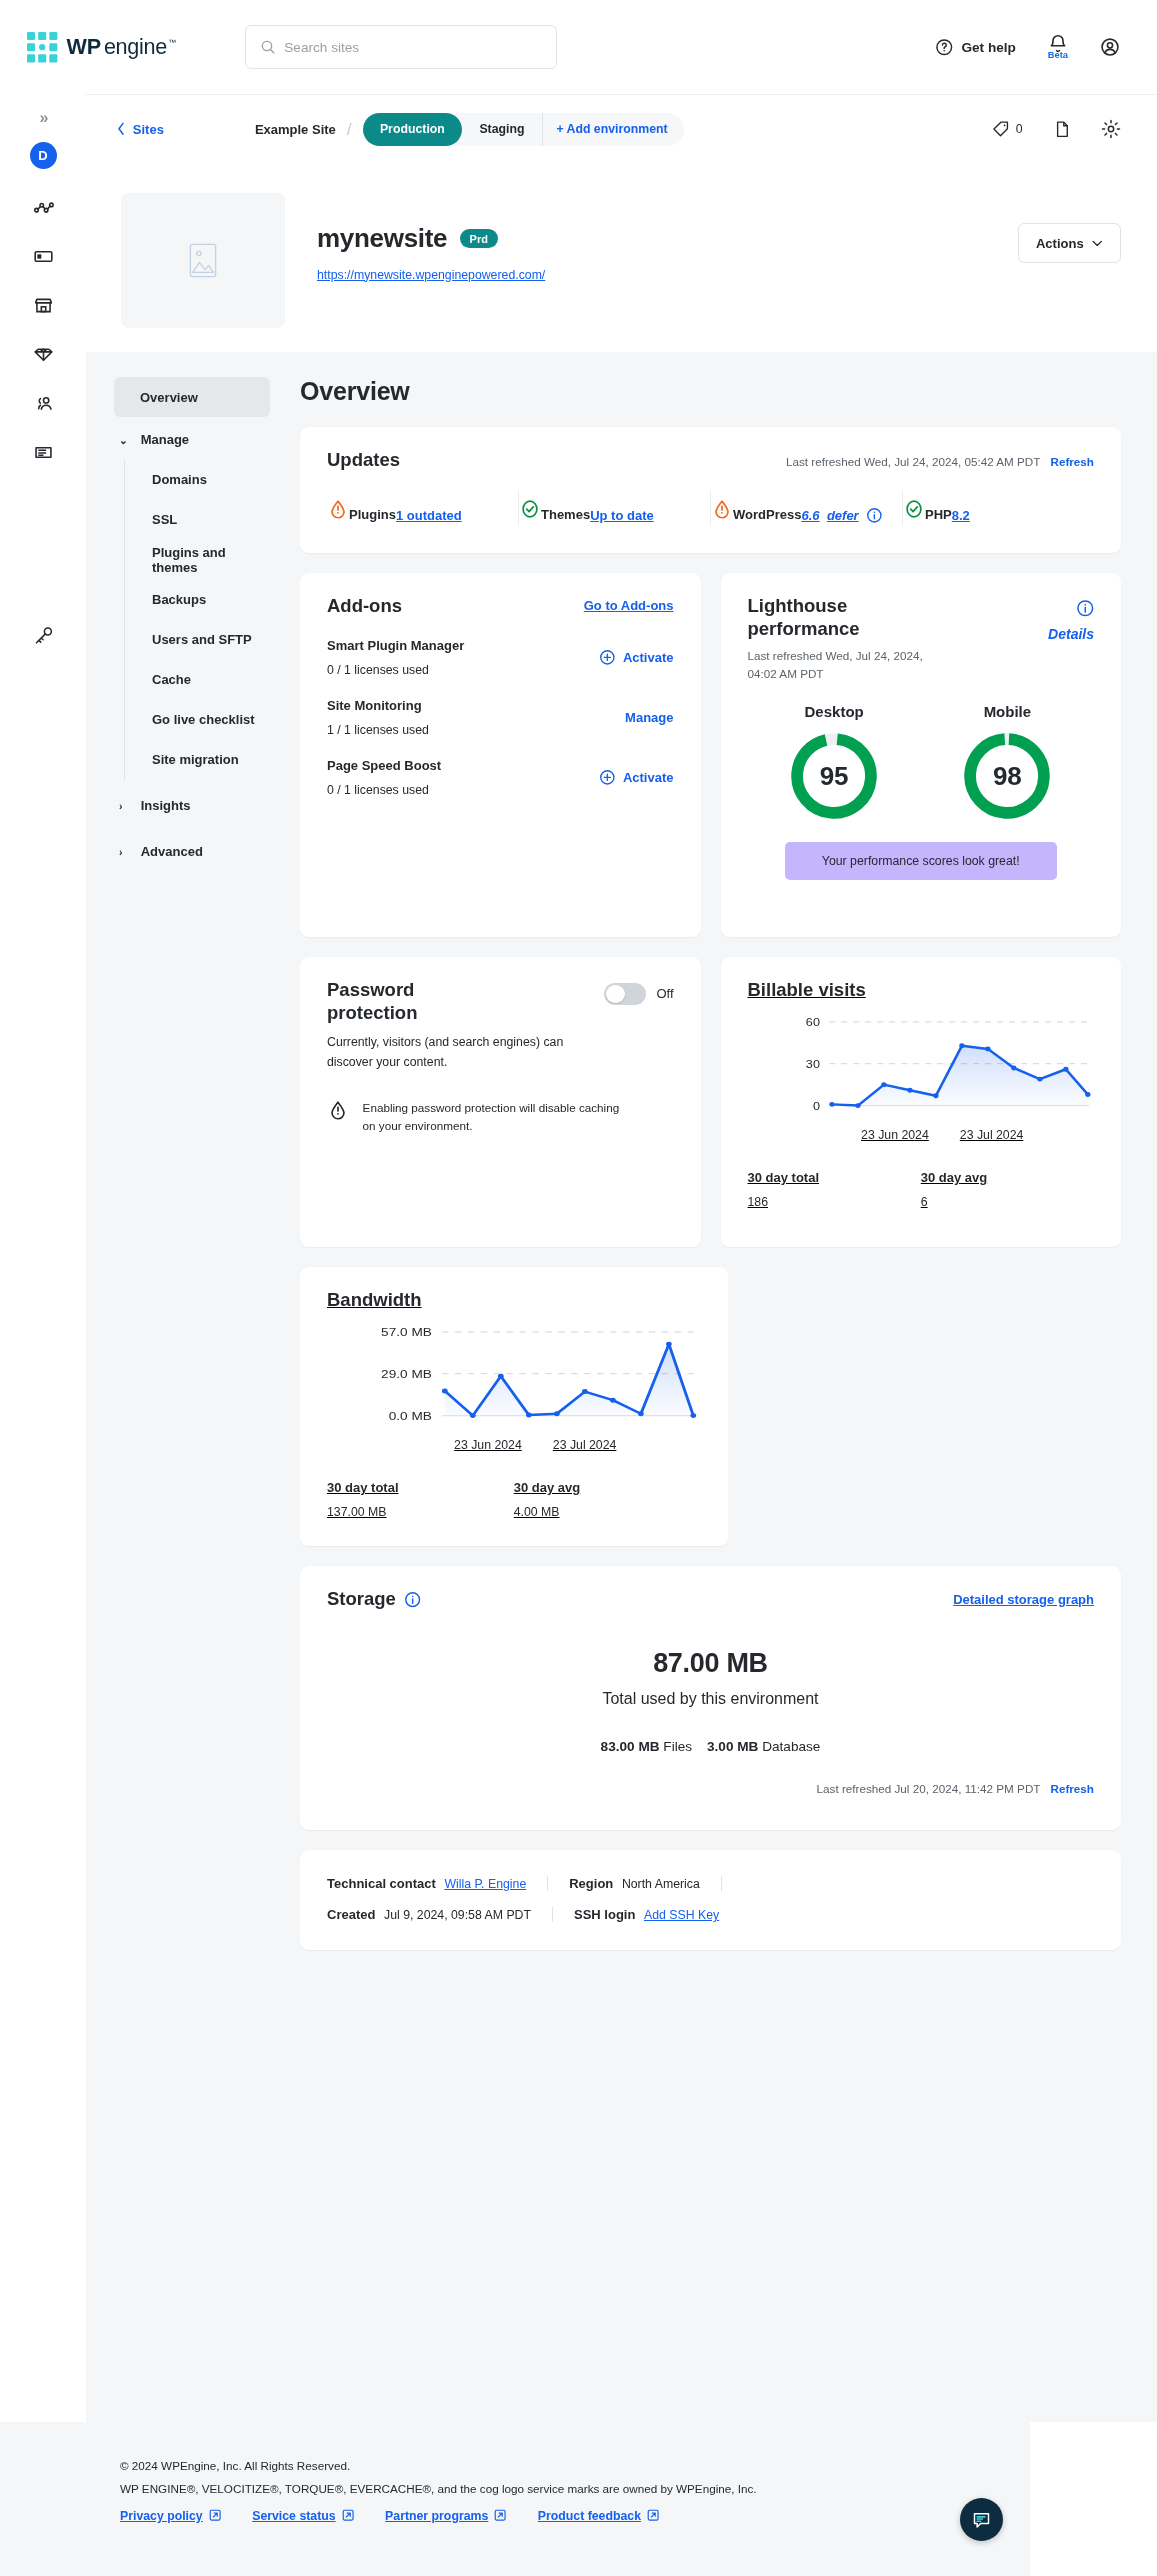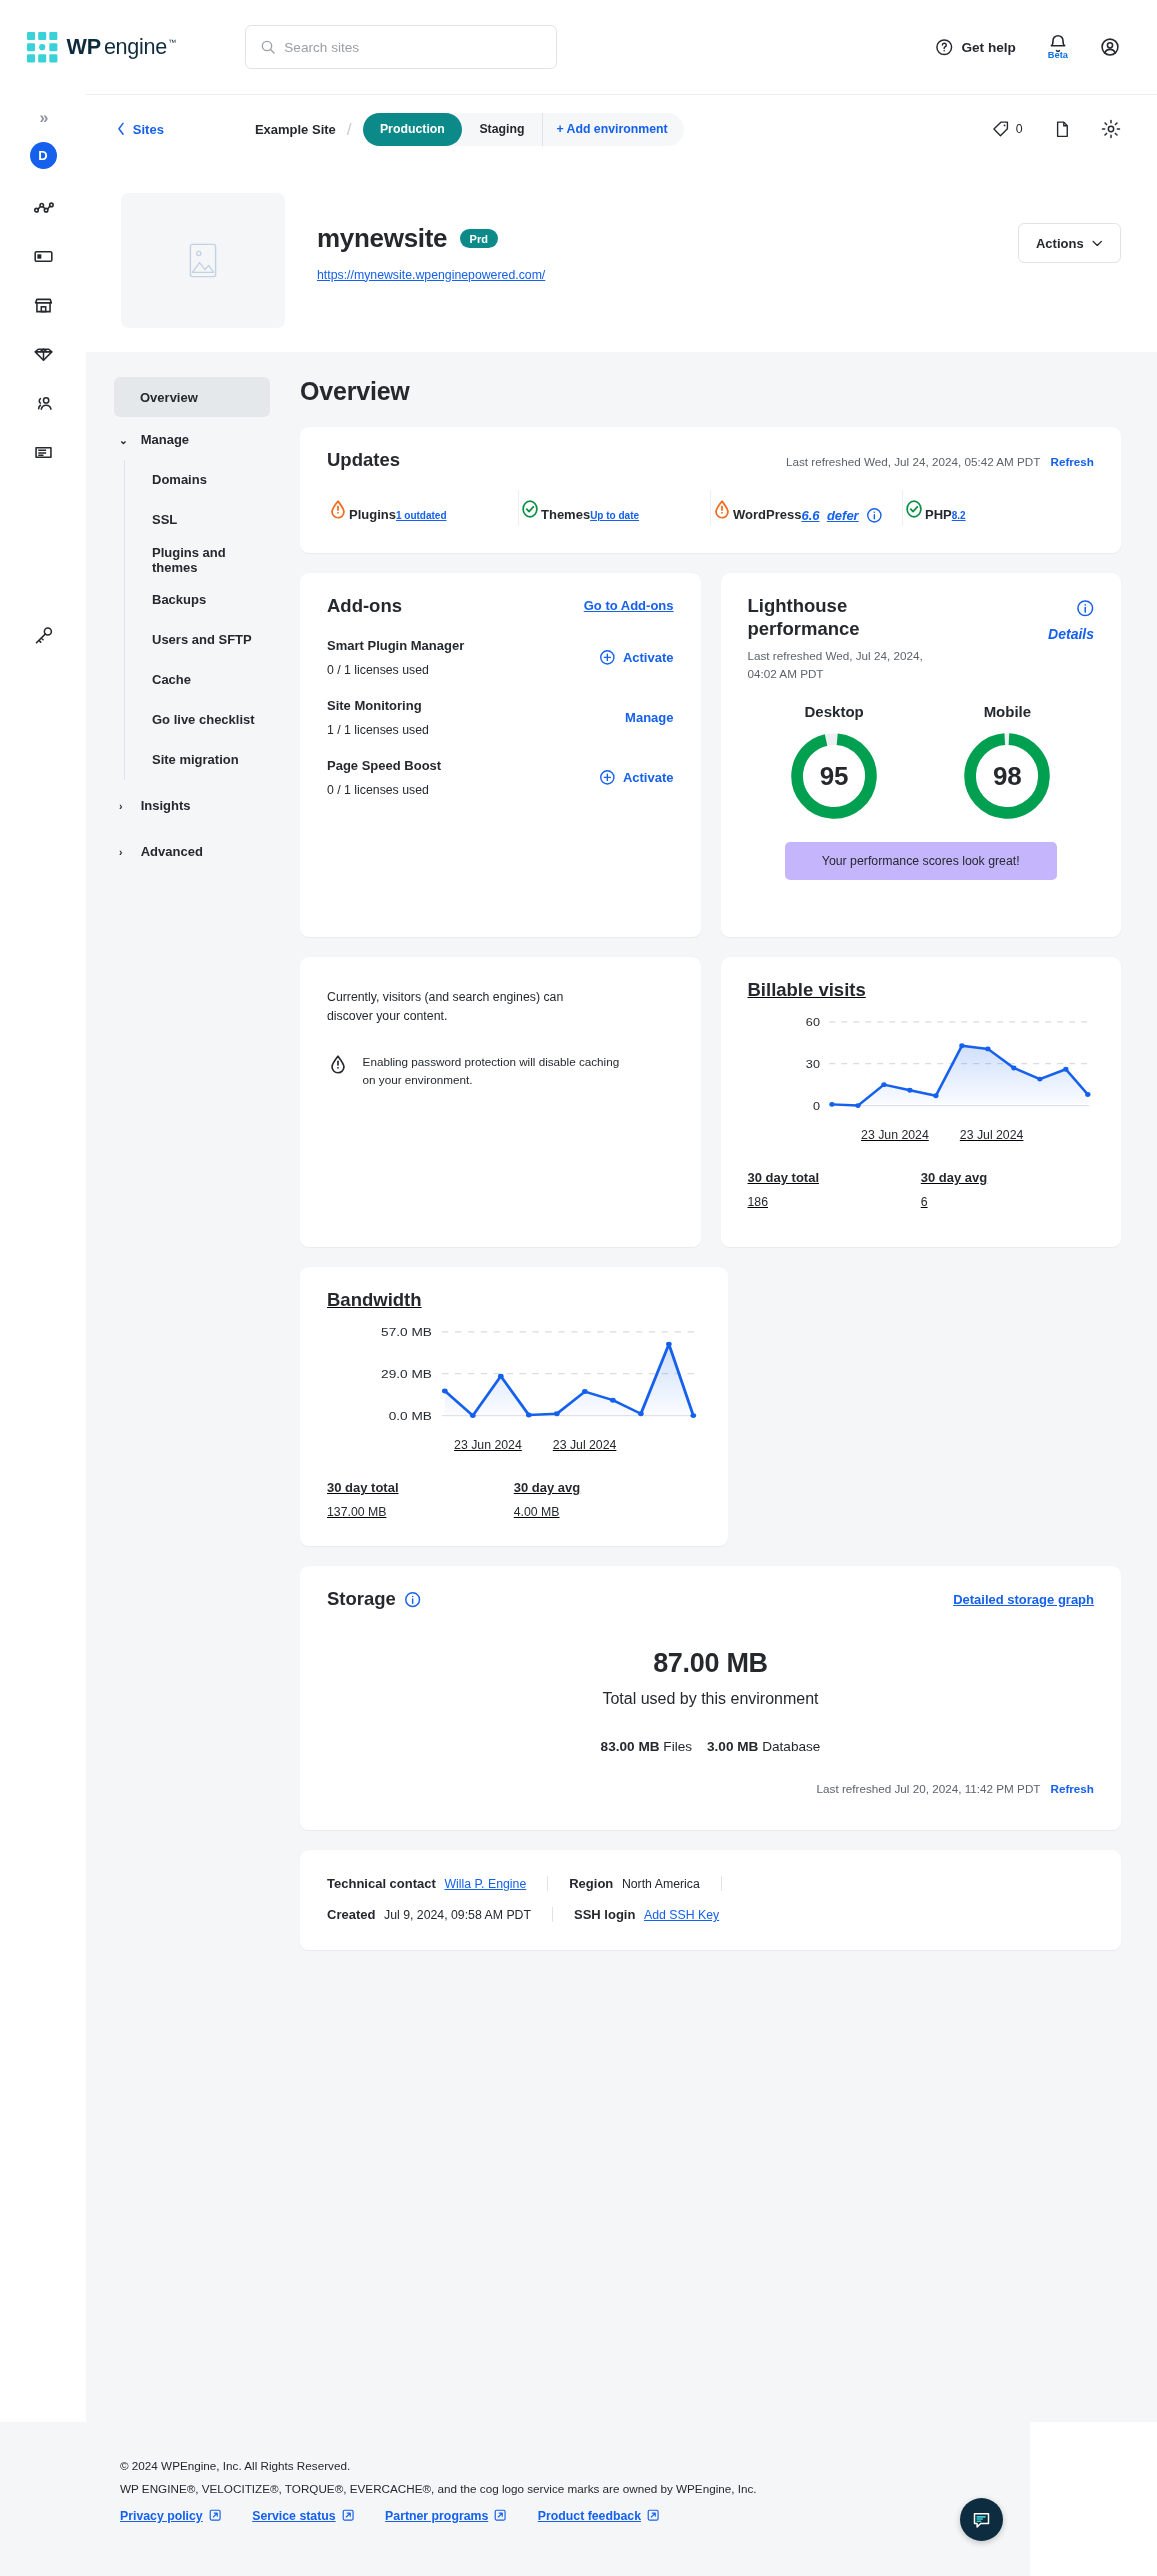--- a/index.html
+++ b/index.html
@@ -212,21 +212,21 @@
   .upd-title { font-size: 18.5px; font-weight: bold; color: #25292e; }
   .upd-meta { margin-left: auto; font-size: 11.7px; color: #5b636b; }
   .upd-refresh { font-size: 11.7px; font-weight: bold; color: #1560ec; margin-left: 10px; cursor: pointer; }
   .upd-grid { display: flex; margin-top: 18.5px; }
   .upd-col {
     flex: 1; display: flex; align-items: center;
     border-right: 0.6px solid #eceef0; padding: 5px 0 2.5px 0;
   }
   .upd-col:last-child { border-right: none; }
   .upd-name { font-size: 13px; font-weight: bold; color: #25292e; margin-top: 11px; }
-  .upd-link { font-size: 10px; font-weight: bold; color: #1560ec; text-decoration: underline; margin-top: 12.3px; cursor:pointer;}
+  .upd-link { font-size: 13px; font-weight: bold; color: #1560ec; text-decoration: underline; margin-top: 12.3px; cursor:pointer;}
   .upd-linkrow { display: flex; align-items: center; gap: 7.4px; margin-top: 12.3px; }
   .upd-linkrow a { font-size: 13px; font-weight: bold; color: #1560ec; text-decoration: underline; cursor:pointer;font-style:italic;}
 
   
   .addons { padding: 22px 27px 27px 27px; min-height: 364px; }
   .card-head { display: flex; align-items: center; }
   .card-title { font-size: 18.5px; font-weight: bold; color: #25292e; }
   .card-link { margin-left: auto; font-size: 13px; font-weight: bold; color: #1560ec; text-decoration: underline; cursor: pointer; }
   .addon-row { display: flex; align-items: center; margin-top: 21px; }
   .addon-left { flex: 1; }
@@ -664,20 +664,29 @@
             </div>
           </div>
         </div>
 
         <div class="lh-note">Your performance scores look great!</div>
       </div>
     </div>
 
     <div class="row2">
       <div class="card pwd">
+        <div class="pwd-top">
+          <div class="pwd-title">Password protection</div>
+          <div class="pwd-toggle-wrap">
+            <div class="toggle">
+                <div class="knob"></div>
+              </div>
+            <span class="toggle-lbl">Off</span>
+          </div>
+        </div>
         <div class="pwd-desc">Currently, visitors (and search engines) can discover your content.</div>
         <div class="pwd-warn">
           <svg width="22" height="22" viewBox="0 0 24 24" fill="none" stroke="#25292e" stroke-width="1.8" style="flex:none">
             <path d="M12 3.5c3.2 4.2 6.5 8.4 6.5 11.6A6.5 6.5 0 0 1 5.5 15c0-3.2 3.3-7.4 6.5-11.5z" stroke-linejoin="round"></path>
             <path d="M12 9v4.2" stroke-linecap="round"></path>
               <circle cx="12" cy="16.2" r="1" fill="#25292e" stroke="none"></circle>
           </svg>
           <div class="pwd-warn-txt">Enabling password protection will disable caching on your environment.</div>
         </div>
       </div>

